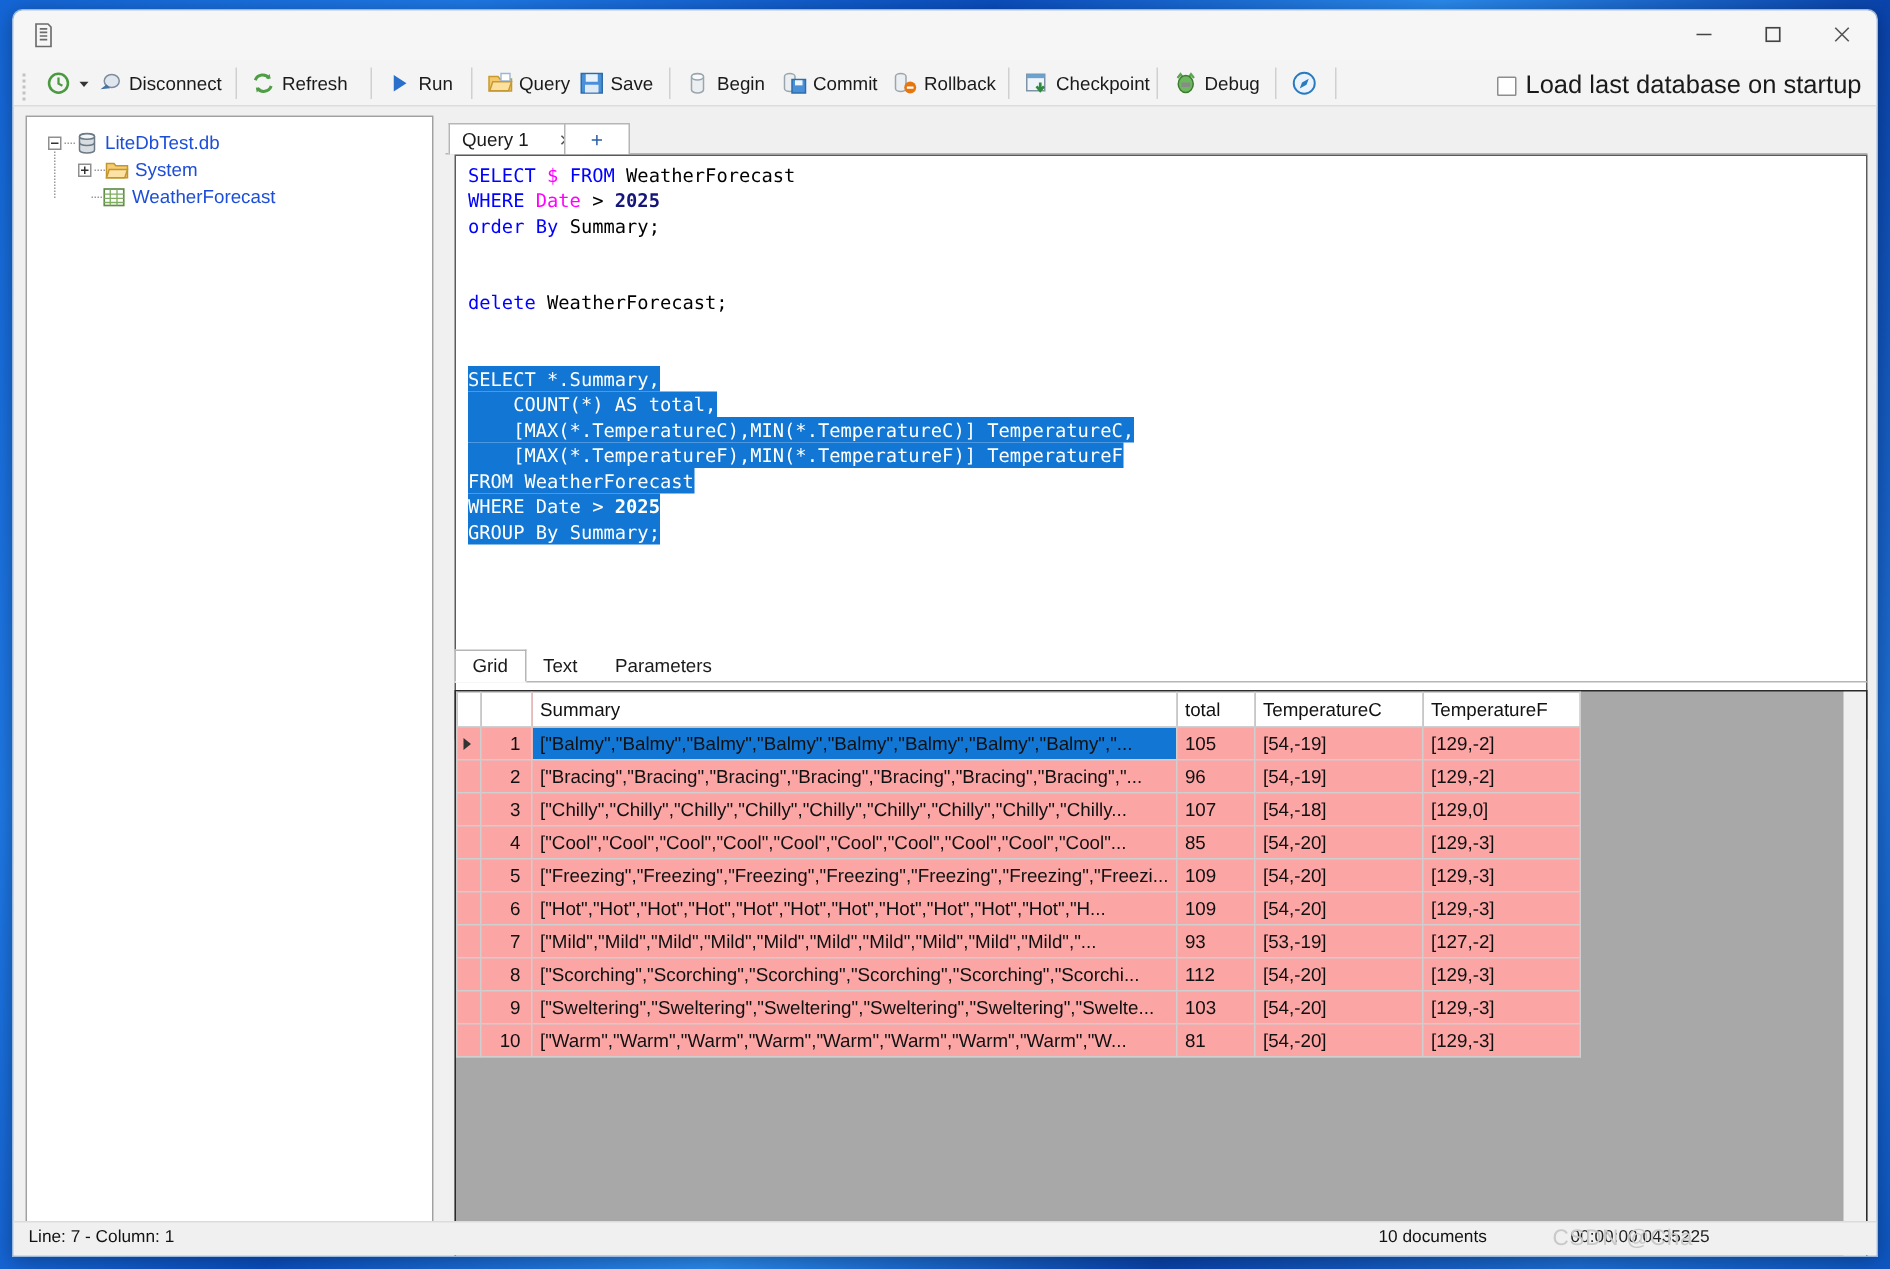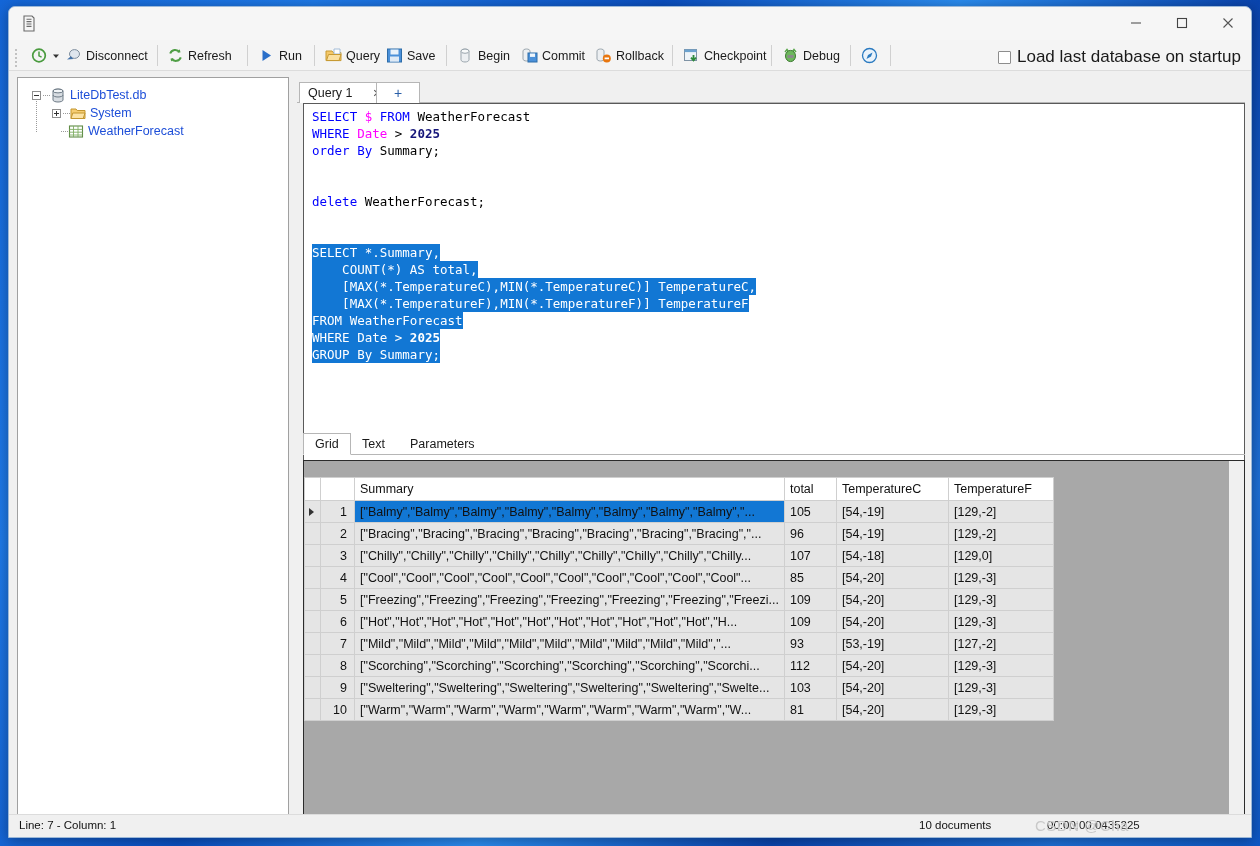--- a/index.html
+++ b/index.html
@@ -146,21 +146,21 @@
   #rtab-text  { left:48px; }
   #rtab-param { left:96px; }
   #rtabs-underline{position:absolute;left:0;top:21px;width:942px;height:1px;background:#b6b6b6;}
 
   
   #grid {
     position:absolute; left:6px; top:383px; width:942px; height:412px;
     background:#a8a8a8; border:1px solid #2b2b2b;
     overflow:hidden;
   }
-  #gridtable { border-collapse: collapse; background:#e5e5e5; table-layout:fixed;margin-top:16px; }
+  #gridtable { border-collapse: collapse; background:#fca5a5; table-layout:fixed; }
   #gridtable th, #gridtable td {
     border:1px solid #cfcfcf;
     font-size:12.5px; color:#111;
     padding:0 5px; height:22px;
     text-align:left; font-weight:normal;
     white-space:nowrap; overflow:hidden;
   }
   #gridtable thead th { background:#fff; height:23px; }
   .c-ind { width:16px; padding:0 !important; }
   .c-rn  { width:34px; text-align:right !important; padding-right:7px !important; }

